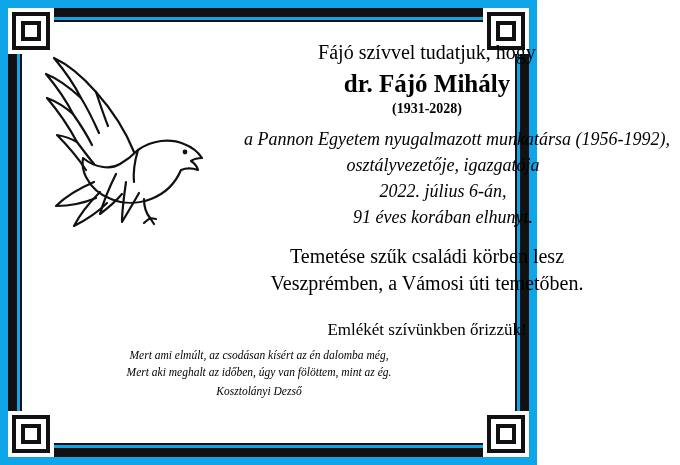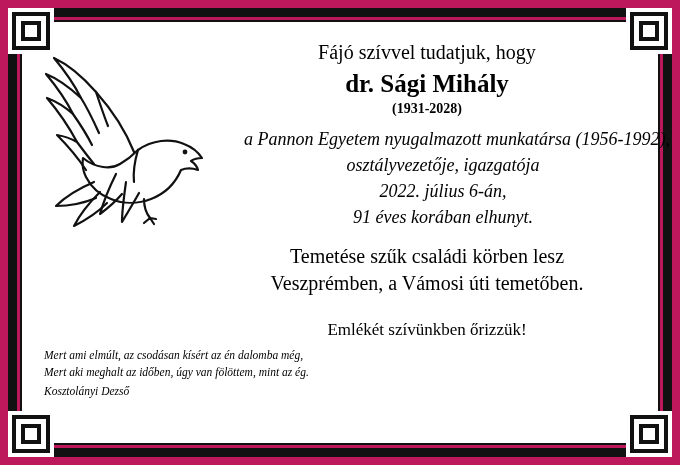--- a/index.html
+++ b/index.html
@@ -8,23 +8,23 @@
     background: #ffffff;
   }
   body {
     width: 680px;
     height: 465px;
     overflow: hidden;
     font-family: "Liberation Serif", serif;
   }
   #page {
     position: relative;
-    width: 680px;
+    width: 537px;
     height: 465px;
-    background: #be185d;
+    background: #0ea5e9;
     box-sizing: border-box;
   }
   
   .frame-outer {
     position: absolute;
     left: 8px;
     top: 8px;
     right: 8px;
     bottom: 8px;
     border: 9px solid #111111;
@@ -124,21 +124,21 @@
   .remember {
     font-size: 17px;
     line-height: 1.3;
     margin-top: 22px;
   }
   .quote {
     position: absolute;
     left: 22px;
     bottom: 42px;
     width: 430px;
-    text-align: left;
+    text-align: center;
     font-style: italic;
     font-size: 11.5px;
     line-height: 1.55;
     color: #000000;
   }
   .quote .author {
     font-weight: normal;
     font-style: italic;
     margin-top: 1px;
   }
@@ -194,21 +194,21 @@
           <path d="M110 167 C110 175 112 181 116 186"></path>
           <path d="M116 186 L110 191 M116 186 L120 192 M116 186 L122 187"></path>
 
           <path d="M104 118 C101 128 99 140 100 150"></path>
         </g>
       </svg>
     </div>
 
     <div class="textblock">
       <div class="line-intro">Fájó szívvel tudatjuk, hogy</div>
-      <div class="name">dr. Sági Mihály</div>
+      <div class="name">dr. Fájó Mihály</div>
       <div class="years">(1931-2028)</div>
       <div class="italic-block">
         <div>a Pannon Egyetem nyugalmazott munkatársa (1956-1992),</div>
         <div>osztályvezetője, igazgatója</div>
         <div>2022. július 6-án,</div>
         <div>91 éves korában elhunyt.</div>
       </div>
       <div class="funeral">
         <div>Temetése szűk családi körben lesz</div>
         <div>Veszprémben, a Vámosi úti temetőben.</div>

